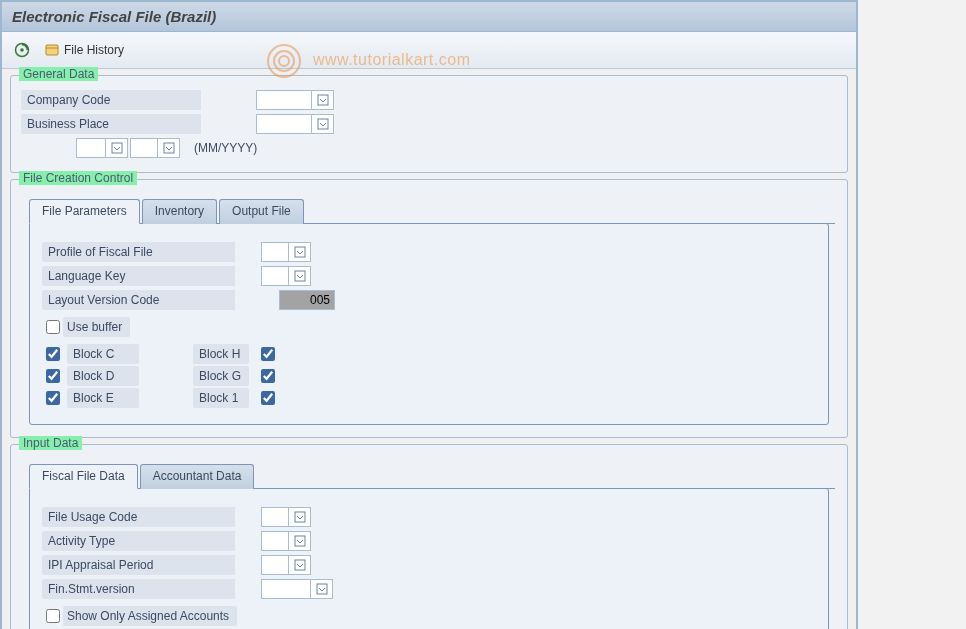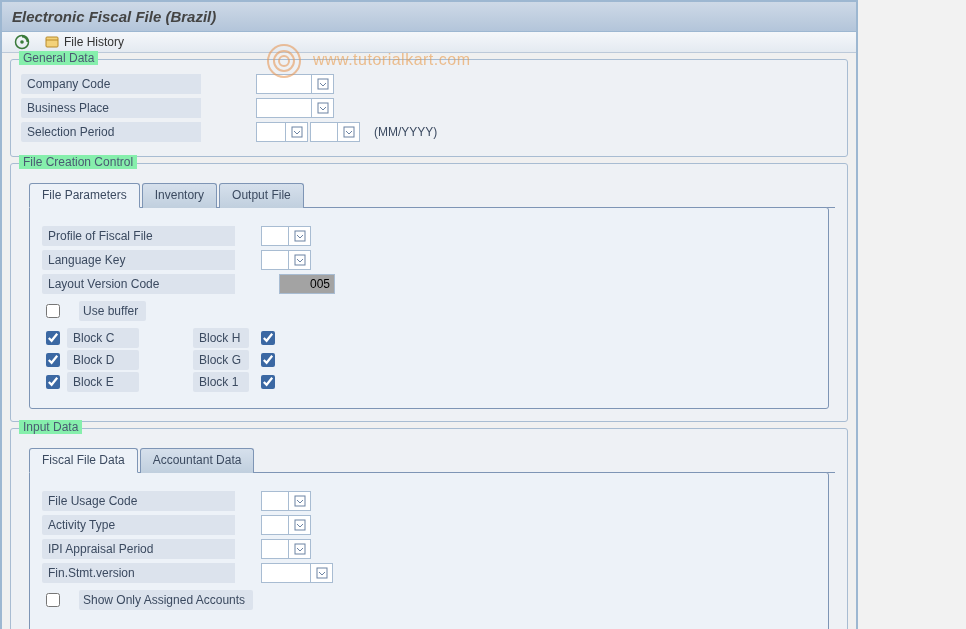--- a/index.html
+++ b/index.html
@@ -20,21 +20,21 @@
     padding: 6px 10px;
     font-size: 15px;
     font-style: italic;
     font-weight: bold;
     color: #444;
     border-bottom: 1px solid #9db7d1;
   }
   .toolbar {
     background: linear-gradient(to bottom, #f5f7fa 0%, #e4eaf1 100%);
     border-bottom: 1px solid #bcc9d9;
-    padding: 0 8px;
+    padding: 8px 8px;
     display: flex;
     align-items: center;
     gap: 6px;
   }
   .tb-btn {
     display: inline-flex;
     align-items: center;
     gap: 4px;
     padding: 2px 4px;
     cursor: pointer;
@@ -149,21 +149,21 @@
     margin-left: 6px;
     margin-right: 6px;
   }
   .tab-body .field-row label.caption {
     width: 193px;
   }
   .tab-body .input-row { margin-left: 26px; }
   .cbx {
     display: inline-flex;
     align-items: center;
-    gap: 16px;
+    gap: 0;
     padding: 3px 0;
   }
   .cbx label { background: #dce3ed; padding: 3px 8px 3px 4px; color: #3b4a60; border-radius: 2px;}
   input[type=checkbox] {
     width: 14px; height: 14px; accent-color: #3b68a3; cursor: pointer;
   }
   .block-row { display: flex; align-items: center; gap: 8px; margin: 2px 0;}
   .block-cell { display: inline-flex; align-items: flex-end; gap: 4px;}
   .block-cell label.blocklbl {
      width: 72px; background: #dce3ed; padding: 3px 6px; color: #3b4a60; border-radius: 2px;
@@ -225,21 +225,20 @@
         <input class="input-small" type="text" style="">
         <span class="input-matchcode">
           <svg width="12" height="12" viewBox="0 0 12 12">
               <rect x="1" y="1" width="10" height="10" fill="none" stroke="#6c83a3"></rect>
               <path d="M3 5 l3 3 l3 -3" fill="none" stroke="#6c83a3"></path>
             </svg>
         </span>
       </span>
     </div>
     <div class="field-row">
-      <label class="caption">Selection Period</label>
       <span class="input-row">
         <input class="input-small" style="width: 30px;" type="text">
         <span class="input-matchcode">
           <svg width="12" height="12" viewBox="0 0 12 12">
               <rect x="1" y="1" width="10" height="10" fill="none" stroke="#6c83a3"></rect>
               <path d="M3 5 l3 3 l3 -3" fill="none" stroke="#6c83a3"></path>
             </svg>
         </span>
         <input class="input-small" style="width: 28px; margin-left: 2px; border-left: 1px solid rgb(168, 188, 210);" type="text">
         <span class="input-matchcode">

